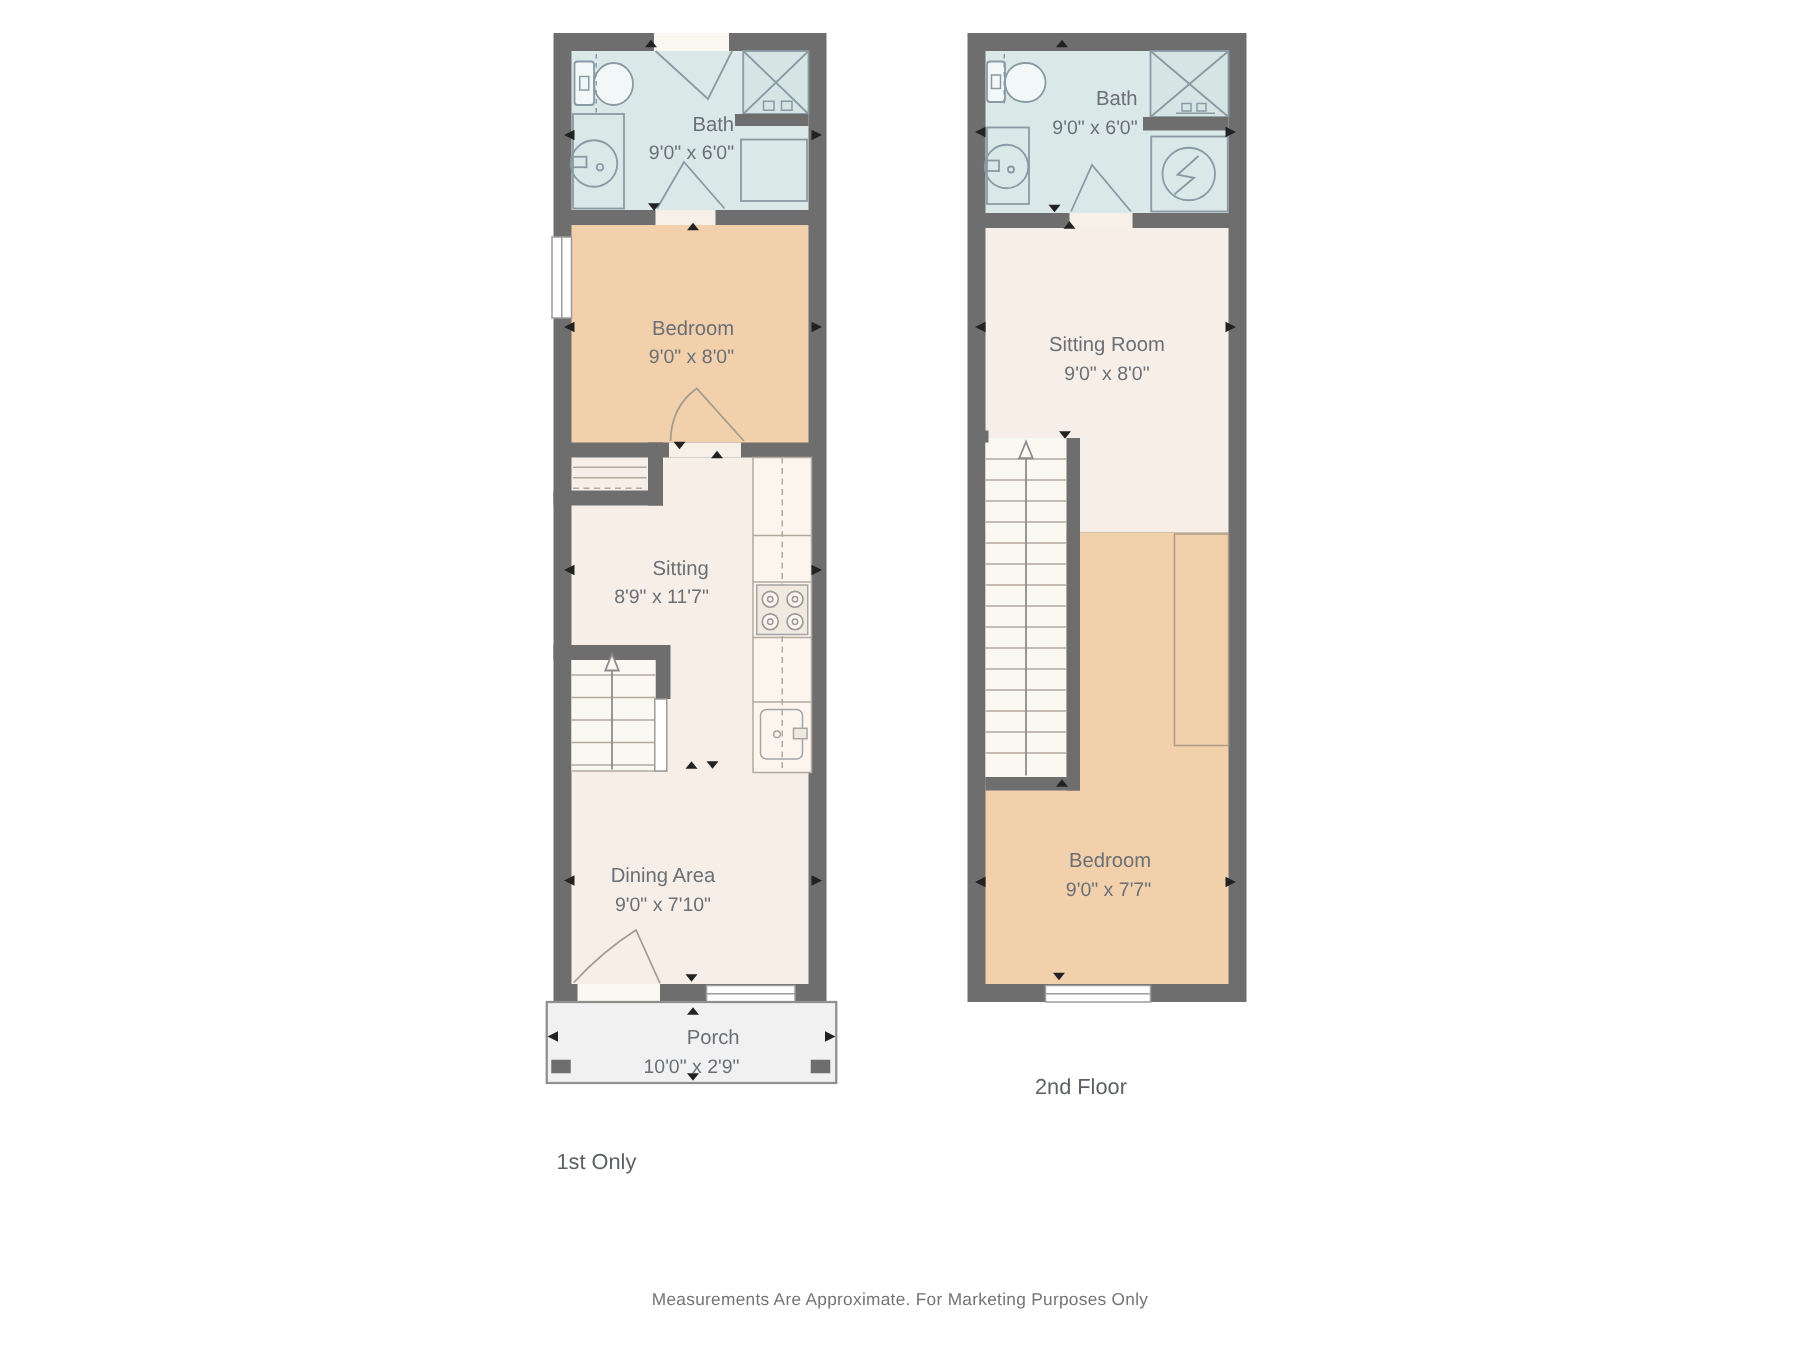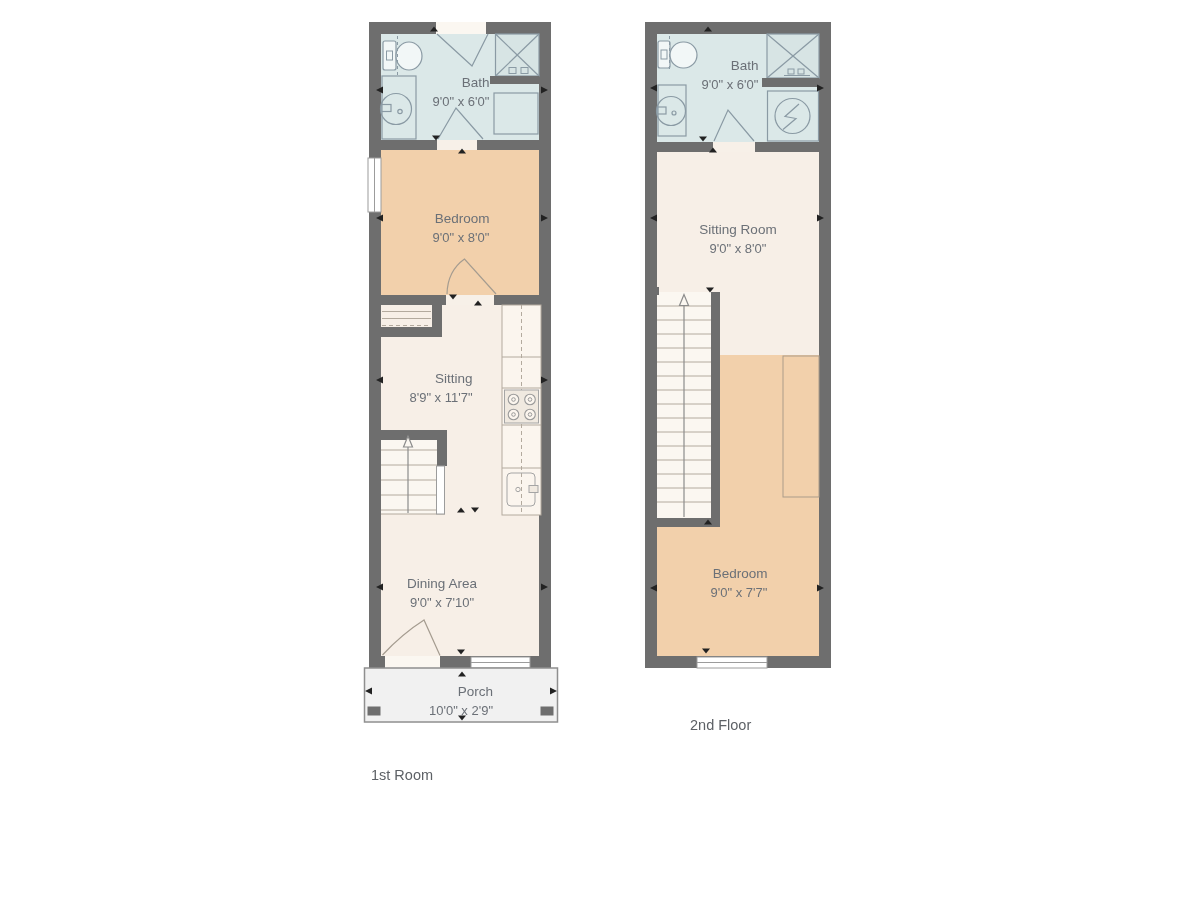--- a/index.html
+++ b/index.html
@@ -264,17 +264,18 @@
 </div>
 <div class="room-label" style="left:738px;top:220px;">
   <div class="rname">Sitting Room</div>
   <div class="rdims">9'0" x 8'0"</div>
 </div>
 <div class="room-label" style="left:739px;top:564px;">
   <div class="rname">Bedroom</div>
   <div class="rdims">9'0" x 7'7"</div>
 </div>
 
-<div class="floor-label" style="left:371px;top:767px;">1st Room</div>
+<div class="floor-label" style="left:371px;top:767px;">1st Only</div>
 <div class="floor-label" style="left:646px;top:717px;margin-left:44px;">2nd Floor</div>
 
+<div class="disclaimer">Measurements Are Approximate. For Marketing Purposes Only</div>
 
 </div>
 
 </body></html>

